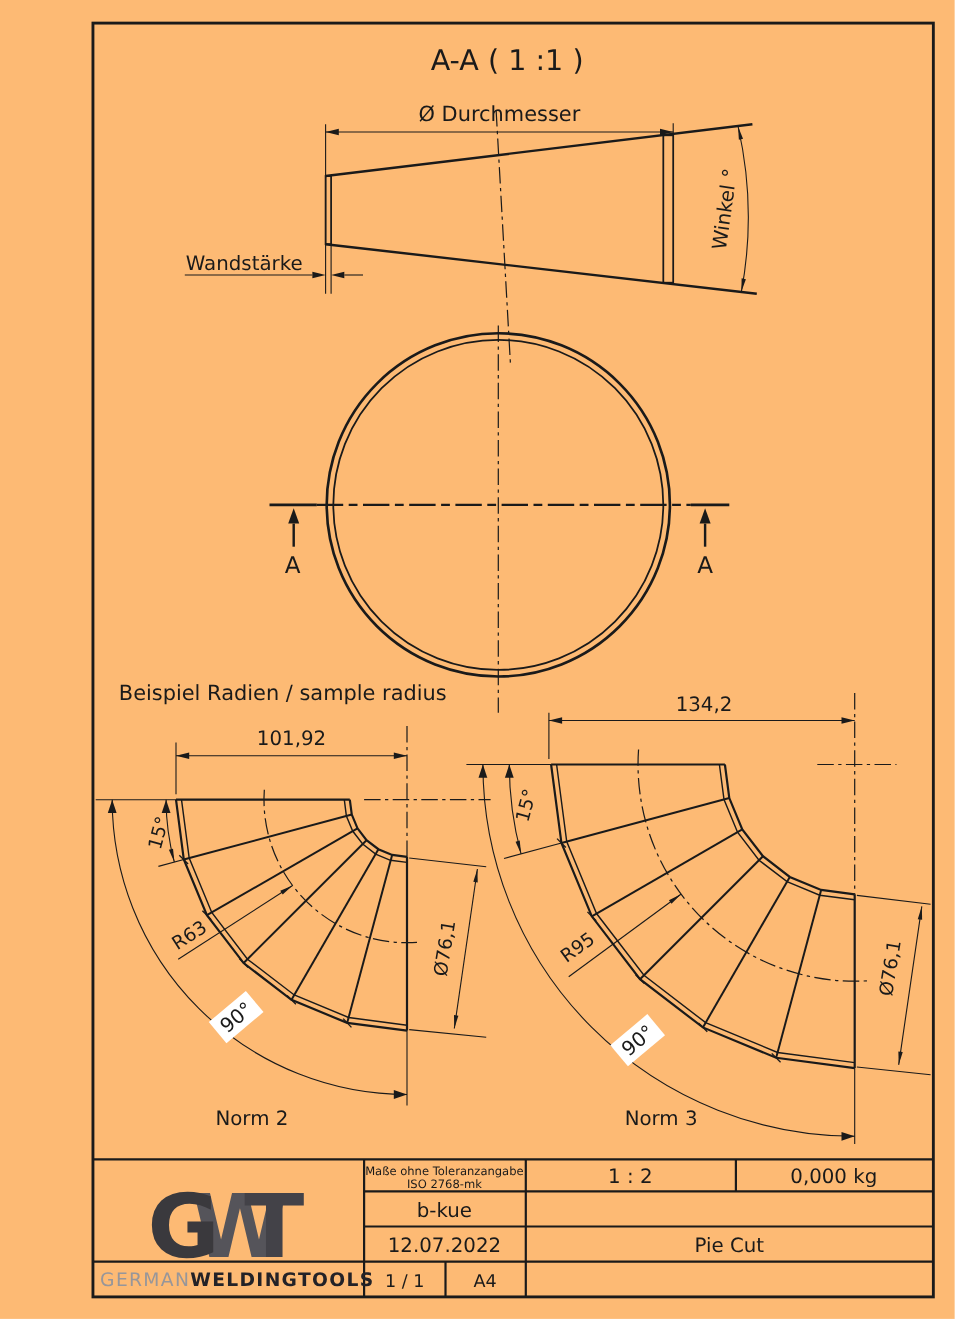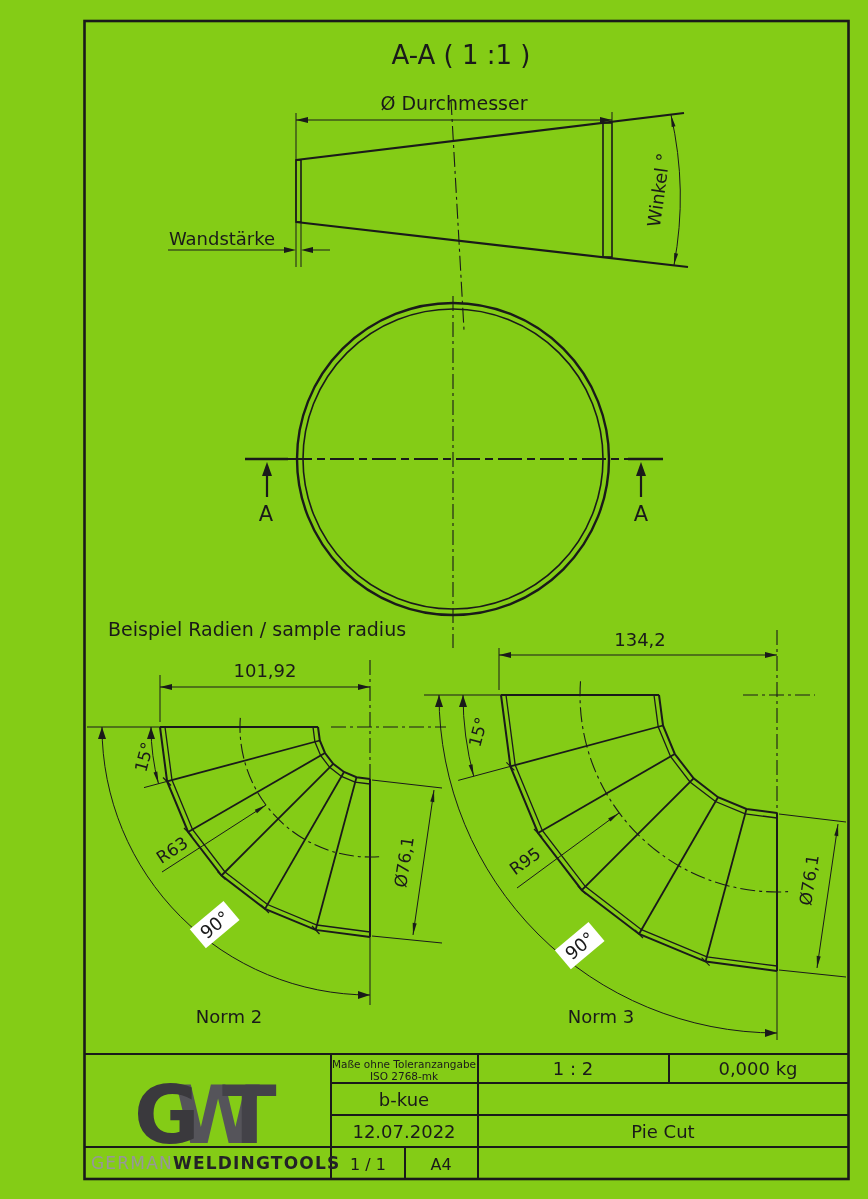--- a/index.html
+++ b/index.html
@@ -1,16 +1,16 @@
 <!DOCTYPE html>
 <html><head>
 <meta charset="utf-8">
 <style>
   html,body{margin:0;padding:0;background:#ffffff;}
-  .page{position:relative;width:868px;height:1199px;background:#84cc16;overflow:hidden;
+  .page{position:relative;width:868px;height:1199px;background:#fdba74;overflow:hidden;
         font-family:"DejaVu Sans",sans-serif;}
   svg{position:absolute;left:0;top:0;}
   svg line,svg path,svg polyline,svg circle,svg rect{stroke:#1a1a1a;fill:none;stroke-linecap:butt;}
   .w1{stroke-width:1}.w12{stroke-width:1.2}.w13{stroke-width:1.3}.w16{stroke-width:1.6}
   .w18{stroke-width:1.8}.w2{stroke-width:2}.w22{stroke-width:2.2}.w24{stroke-width:2.4}.w26{stroke-width:2.6}
   .dd{stroke-width:1.1;stroke-dasharray:15 4 3 4;}
   .sec{stroke-width:2;stroke-dasharray:24 5 8 5;}
   .ar{fill:#1a1a1a;stroke:none;}
   .bg{fill:#ffffff;stroke:none;}
   text{fill:#1a1a1a;stroke:none;font-family:"DejaVu Sans",sans-serif;}

